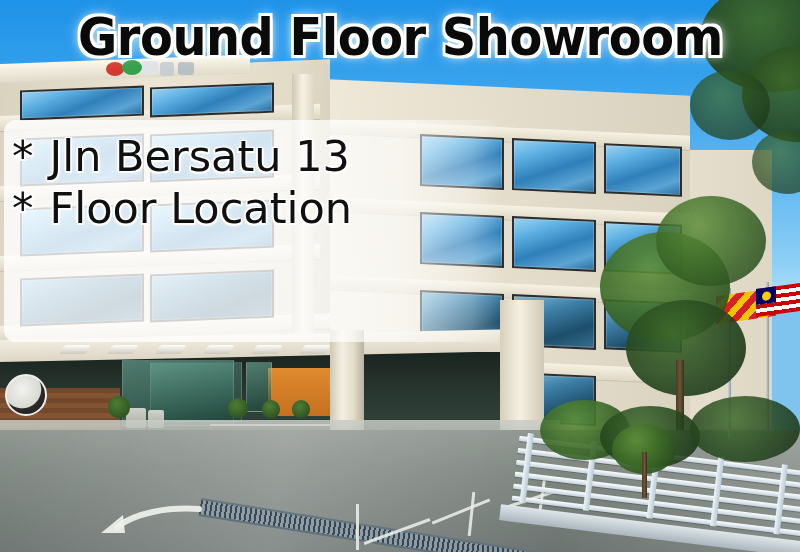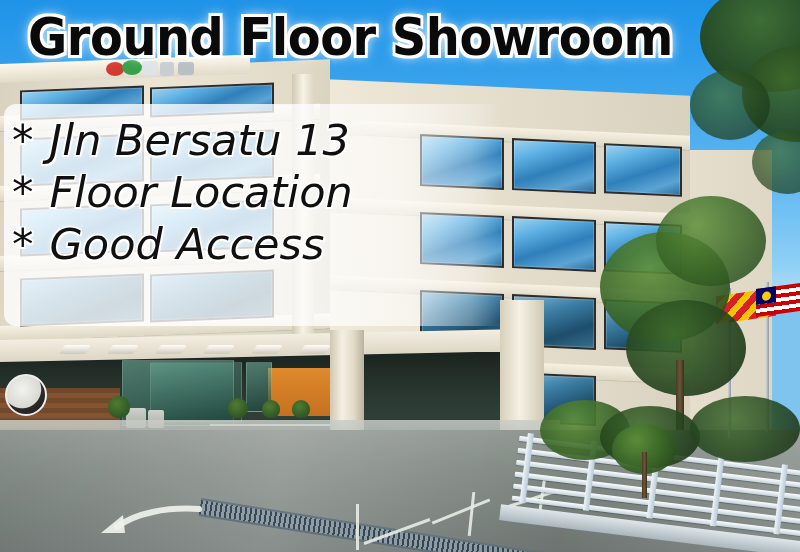--- a/index.html
+++ b/index.html
@@ -192,53 +192,52 @@
     background:linear-gradient(90deg,#eef5f8,#b9cad6);
   }
   .fence-kerb{
     position:absolute;left:-10px;top:74px;width:330px;height:16px;
     background:linear-gradient(180deg,#dfe6e9,#aab6bd);
   }
 
   
   .title-wrap{
     position:absolute;left:0;top:6px;width:800px;height:62px;
-    display:flex;align-items:center;
+    display:flex;align-items:center;justify-content:center;
     z-index:30;
   }
   .title{
     font-family:"DejaVu Sans","Liberation Sans",sans-serif;
     font-weight:bold;
     font-size:52px;
     line-height:1;
     letter-spacing:-0.5px;
     color:#0a0a0a;
     transform:scaleX(.92);
     white-space:nowrap;
     text-shadow:
       2px 0 0 #fff,-2px 0 0 #fff,0 2px 0 #fff,0 -2px 0 #fff,
       2px 2px 0 #fff,-2px 2px 0 #fff,2px -2px 0 #fff,-2px -2px 0 #fff,
       3px 3px 0 #fff,-3px 3px 0 #fff,3px -3px 0 #fff,-3px -3px 0 #fff,
       0 0 9px rgba(255,255,255,.95),0 0 16px rgba(255,255,255,.8);
   }
 
   
   .panel{
-    position:absolute;left:4px;top:104px;width:498px;height:222px;
+    position:absolute;left:4px;top:120px;width:498px;height:222px;
     border-radius:12px 0 0 12px;
     background:linear-gradient(90deg,
       rgba(255,255,255,.80) 0%,
       rgba(255,255,255,.78) 55%,
       rgba(255,255,255,.62) 80%,
       rgba(255,255,255,.28) 94%,
       rgba(255,255,255,0) 100%);
     z-index:25;
     padding:4px 0 0 0;
     box-sizing:border-box;
-    font-style:italic;
   }
   .bullets{
     margin:0;padding:6px 0 0 8px;list-style:none;
   }
   .bullets li{
     font-family:"DejaVu Sans","Liberation Sans",sans-serif;
     font-size:43px;
     line-height:52px;
     font-weight:400;
     color:#101010;
@@ -403,21 +402,20 @@
   <div class="leafblob dark" style="left:600px;top:406px;width:100px;height:62px;opacity:.88;"></div>
   <div class="leafblob dark" style="left:690px;top:396px;width:110px;height:66px;opacity:.86;"></div>
 
   <div class="leafblob" style="left:612px;top:424px;width:64px;height:50px;opacity:.92;"></div>
   <div class="trunk" style="left:642px;top:452px;width:5px;height:46px;"></div>
 
   <div class="panel">
     <ul class="bullets">
       <li><span class="star">*</span><span>Jln Bersatu 13</span></li>
       <li><span class="star">*</span><span>Floor Location</span></li>
-      <li><span class="star">*</span><span>Good Access</span></li>
     </ul>
   </div>
 
   <div class="title-wrap">
     <div class="title">Ground Floor Showroom</div>
   </div>
 
 </div>
 
 </body></html>

